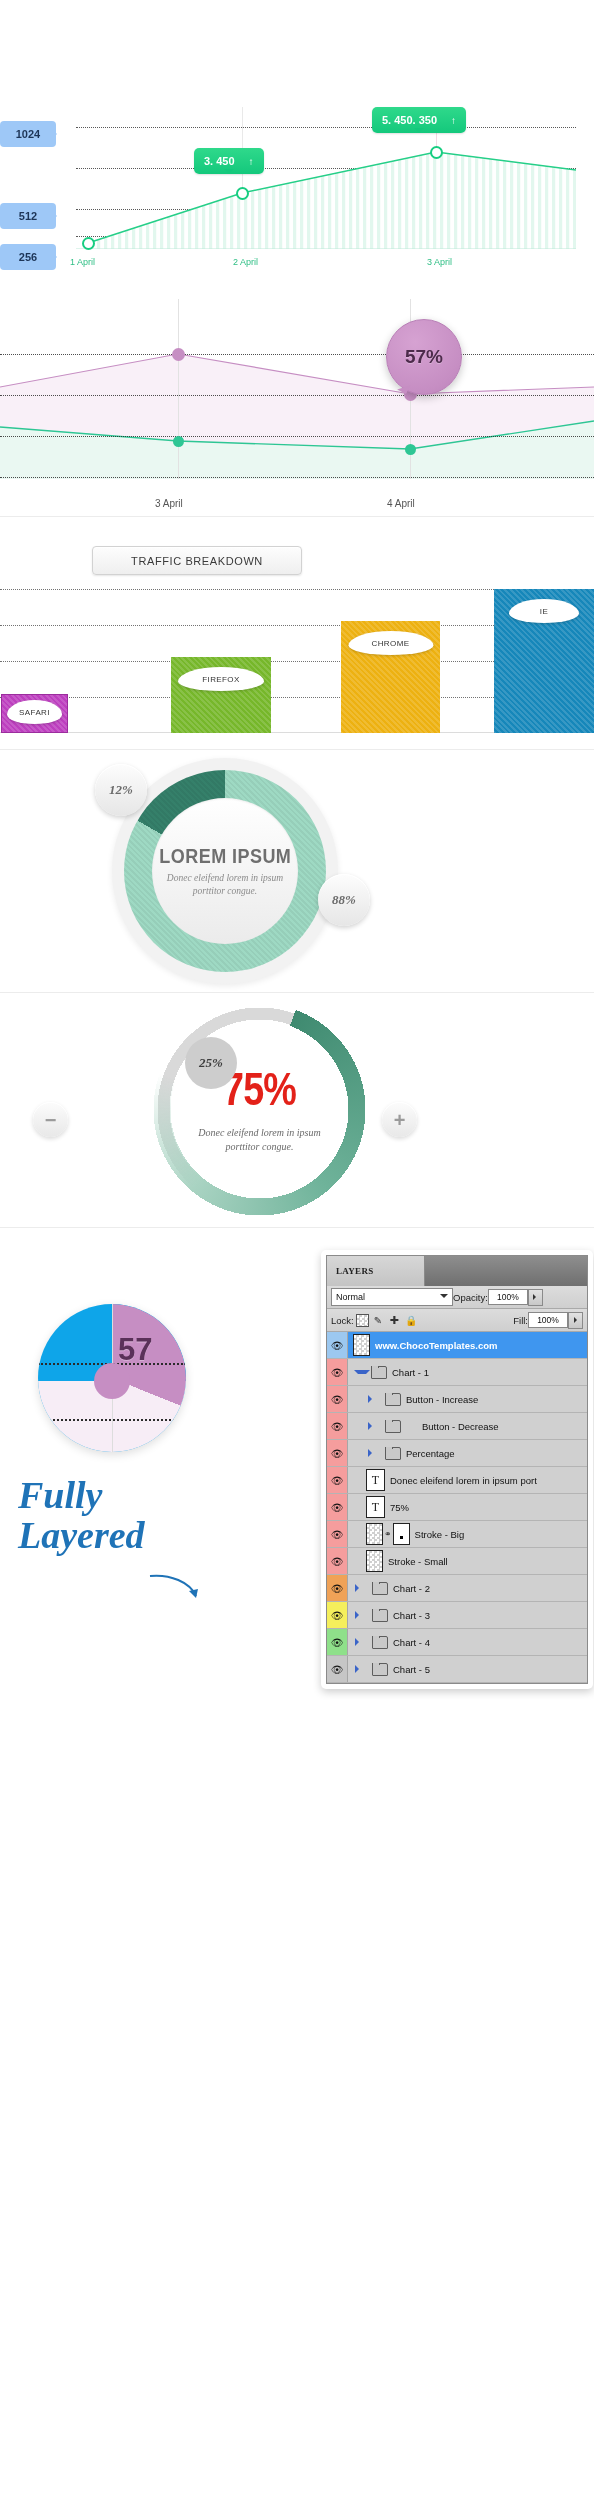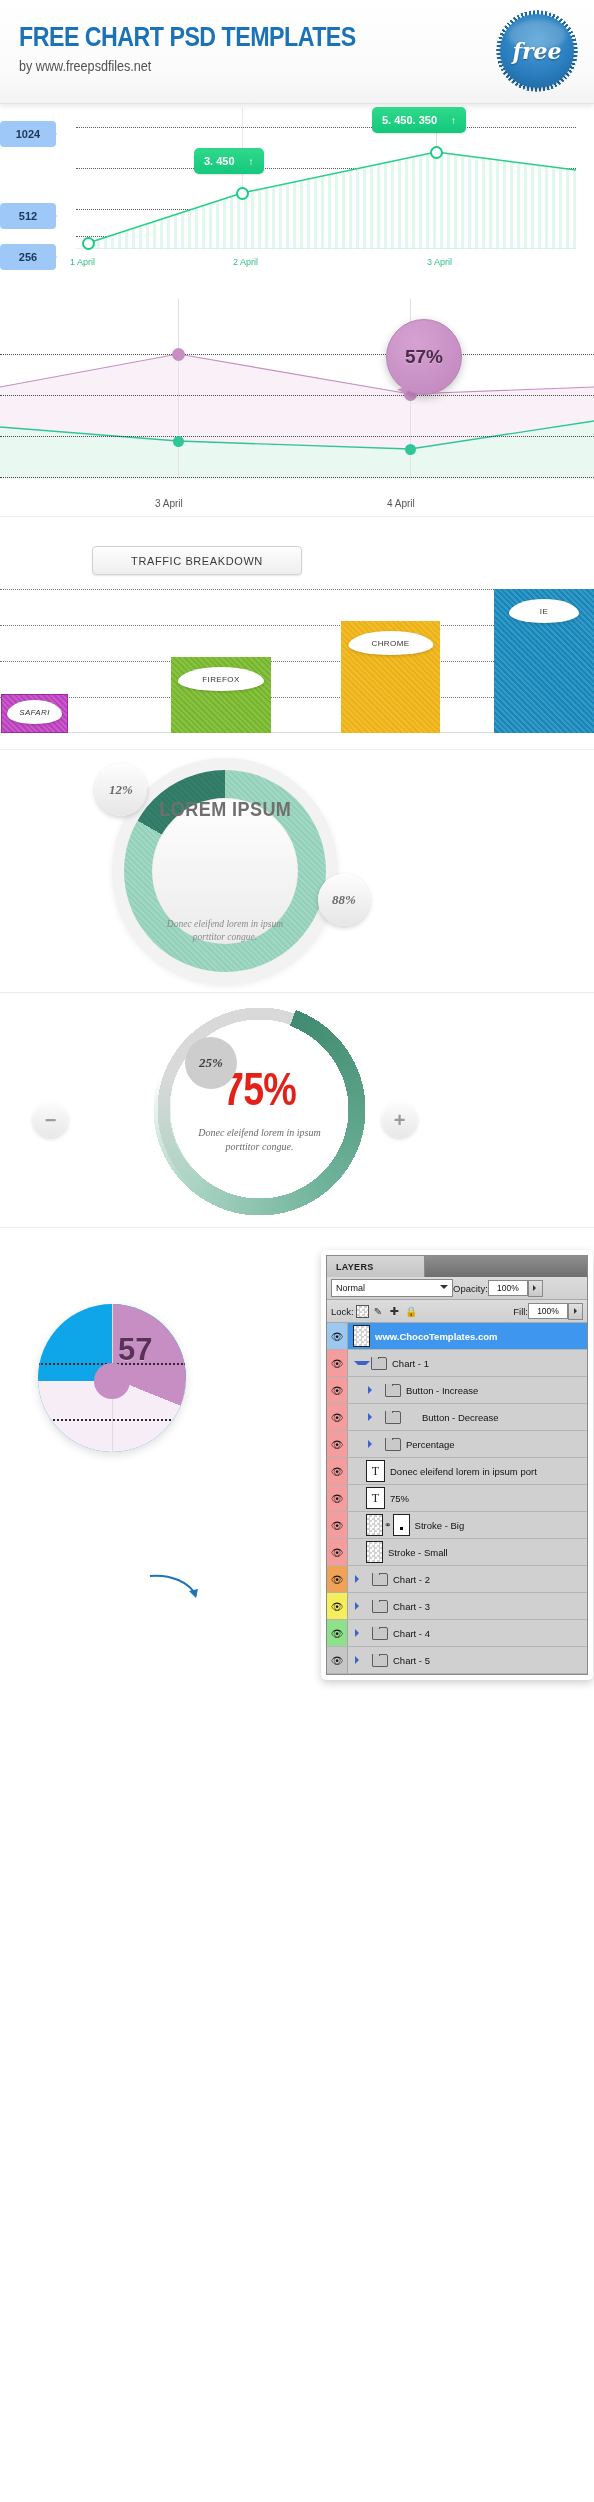--- a/index.html
+++ b/index.html
@@ -120,21 +120,21 @@
     background:#f2f2f2;box-shadow:0 2px 6px rgba(0,0,0,.08);}
   .donut-ring{position:absolute;left:12px;top:12px;right:12px;bottom:12px;
     border-radius:50%;
     background:conic-gradient(#9ed9c3 0deg 36deg, #9ed9c3 36deg 300deg,
       #35806a 300deg 360deg);}
   .donut-ring-tex{position:absolute;inset:0;border-radius:50%;
     background:repeating-linear-gradient(45deg,rgba(0,0,0,.05) 0 2px,rgba(0,0,0,0) 2px 4px);}
   .donut-hole{position:absolute;left:40px;top:40px;right:40px;bottom:40px;
     border-radius:50%;background:linear-gradient(#ffffff,#ebebeb);
     box-shadow:inset 0 1px 2px rgba(0,0,0,.07);
-    display:flex;flex-direction:column;align-items:center;justify-content:space-between;}
+    display:flex;flex-direction:column;align-items:center;justify-content:center;}
   .donut-title{font-weight:bold;font-size:20px;color:#6f6f6f;
     letter-spacing:.5px;transform:scaleX(.9);white-space:nowrap;}
   .donut-sub{font-family:"Liberation Serif",serif;font-style:italic;
     font-size:9.5px;color:#8a8a8a;text-align:center;line-height:1.35;
     margin-top:4px;width:120px;}
   .pill{position:absolute;width:52px;height:52px;border-radius:50%;
     background:linear-gradient(#fdfdfd,#e6e6e6);
     box-shadow:0 2px 5px rgba(0,0,0,.18), inset 0 1px 0 #fff;
     display:flex;align-items:center;justify-content:center;
     font-family:"Liberation Serif",serif;font-style:italic;font-weight:bold;
@@ -189,22 +189,22 @@
     font-family:"Liberation Serif",serif;font-style:italic;font-weight:bold;
     font-size:38px;color:#1f73b7;line-height:1.05;
     text-shadow:0 1px 0 rgba(255,255,255,.6);}
   .arrow{position:absolute;left:148px;top:344px;width:54px;height:30px;}
 
   
   .ps{position:absolute;left:321px;top:22px;width:262px;
      background:#fff;border-radius:5px;padding:5px;
      box-shadow:0 3px 9px rgba(0,0,0,.20);}
   .ps-inner{border:1px solid #8a8a8a;background:#d4d4d4;}
-  .ps-tabrow{height:21px;background:linear-gradient(#8e8e8e,#6f6f6f);
-    display:flex;align-items:stretch;}
+  .ps-tabrow{height:30px;background:linear-gradient(#8e8e8e,#6f6f6f);
+    display:flex;align-items:stretch;font-family:Liberation Serif, serif;}
   .ps-tab{width:88px;background:linear-gradient(#d7d7d7,#c4c4c4);
     border-right:1px solid #8a8a8a;
     display:flex;align-items:center;padding-left:9px;
     font-size:9px;font-weight:bold;color:#222;letter-spacing:.3px;}
   .ps-row{height:22px;display:flex;align-items:center;
     background:linear-gradient(#dcdcdc,#cfcfcf);
     border-bottom:1px solid #a9a9a9;padding:0 4px;font-size:9.5px;color:#1a1a1a;}
   .ps-select{flex:0 0 112px;height:16px;background:#fff;border:1px solid #888;
     display:flex;align-items:center;padding:0 4px;font-size:9px;color:#111;
     position:relative;}
@@ -253,31 +253,20 @@
   .tri.right{border-left-color:#3a64c8;margin-left:2px;}
   .tri.down{border-top-color:#3a64c8;margin-top:4px;margin-left:1px;}
   .indent{width:12px;flex:0 0 12px;}
   .chain{font-size:9px;color:#333;}
 </style>
 </head>
 <body>
 
 <div class="page">
 
-  <div class="header">
-    <div class="hdr-title">FREE CHART PSD TEMPLATES</div>
-    <div class="hdr-sub">by www.freepsdfiles.net</div>
-    <div class="badge">
-      <div class="spikes"></div>
-      <div class="starburst">
-        <div class="gloss"></div>
-      </div>
-      <div class="word">free</div>
-    </div>
-  </div>
 
   <div class="section" id="chart1">
     <div class="c1-plot">
 
       <div class="vline" style="left:166px;"></div>
       <div class="vline pinkish" style="left:360px;"></div>
 
       <div class="hline" style="top:6px;"></div>
       <div class="hline" style="top:47px;"></div>
       <div class="hline" style="top:88px;"></div>
@@ -349,21 +338,21 @@
 
   <div class="section" id="chart3">
     <div class="bar-plot">
       <div class="bl" style="top:4px;"></div>
       <div class="bl" style="top:40px;"></div>
       <div class="bl" style="top:76px;"></div>
       <div class="bl" style="top:112px;"></div>
       <div class="baseline"></div>
 
       <div class="bar" style="left:1px;width:65px;height:37px;background-color:#bd3fbf;border:1px solid #9b2d9d;">
-        <div class="ribbon" style="top:5px;font-style:italic;">SAFARI</div>
+        <div class="ribbon" style="top:5px;">SAFARI</div>
       </div>
       <div class="bar" style="left:341px;width:99px;height:112px;background-color:#edb111;">
         <div class="ribbon" style="top:10px;">CHROME</div>
       </div>
       <div class="bar" style="left:171px;width:100px;height:76px;background-color:#76b72a;">
         <div class="ribbon" style="top:10px;">FIREFOX</div>
       </div>
       <div class="bar" style="left:494px;width:100px;height:144px;background-color:#1687ba;">
         <div class="ribbon" style="top:10px;width:70%;">IE</div>
       </div>
@@ -408,20 +397,24 @@
     <div class="pie57">
       <div class="lowband"></div>
       <div class="slice"></div>
       <div class="vax"></div>
       <div class="dotline" style="top:40%;"></div>
       <div class="dotline" style="top:78%;"></div>
       <div class="hub"></div>
       <div class="num">57</div>
     </div>
 
+    <div class="fully">
+      <div>Fully</div>
+      <div>Layered</div>
+    </div>
 
     <svg class="arrow" viewBox="0 0 54 30">
       <path d="M2,4 C22,2 42,10 48,24" fill="none" stroke="#1f73b7" stroke-width="2"></path>
       <path d="M48,26 L41,19 L50,17 Z" fill="#1f73b7"></path>
     </svg>
 
     <div class="ps">
       <div class="ps-inner">
 
         <div class="ps-tabrow">

